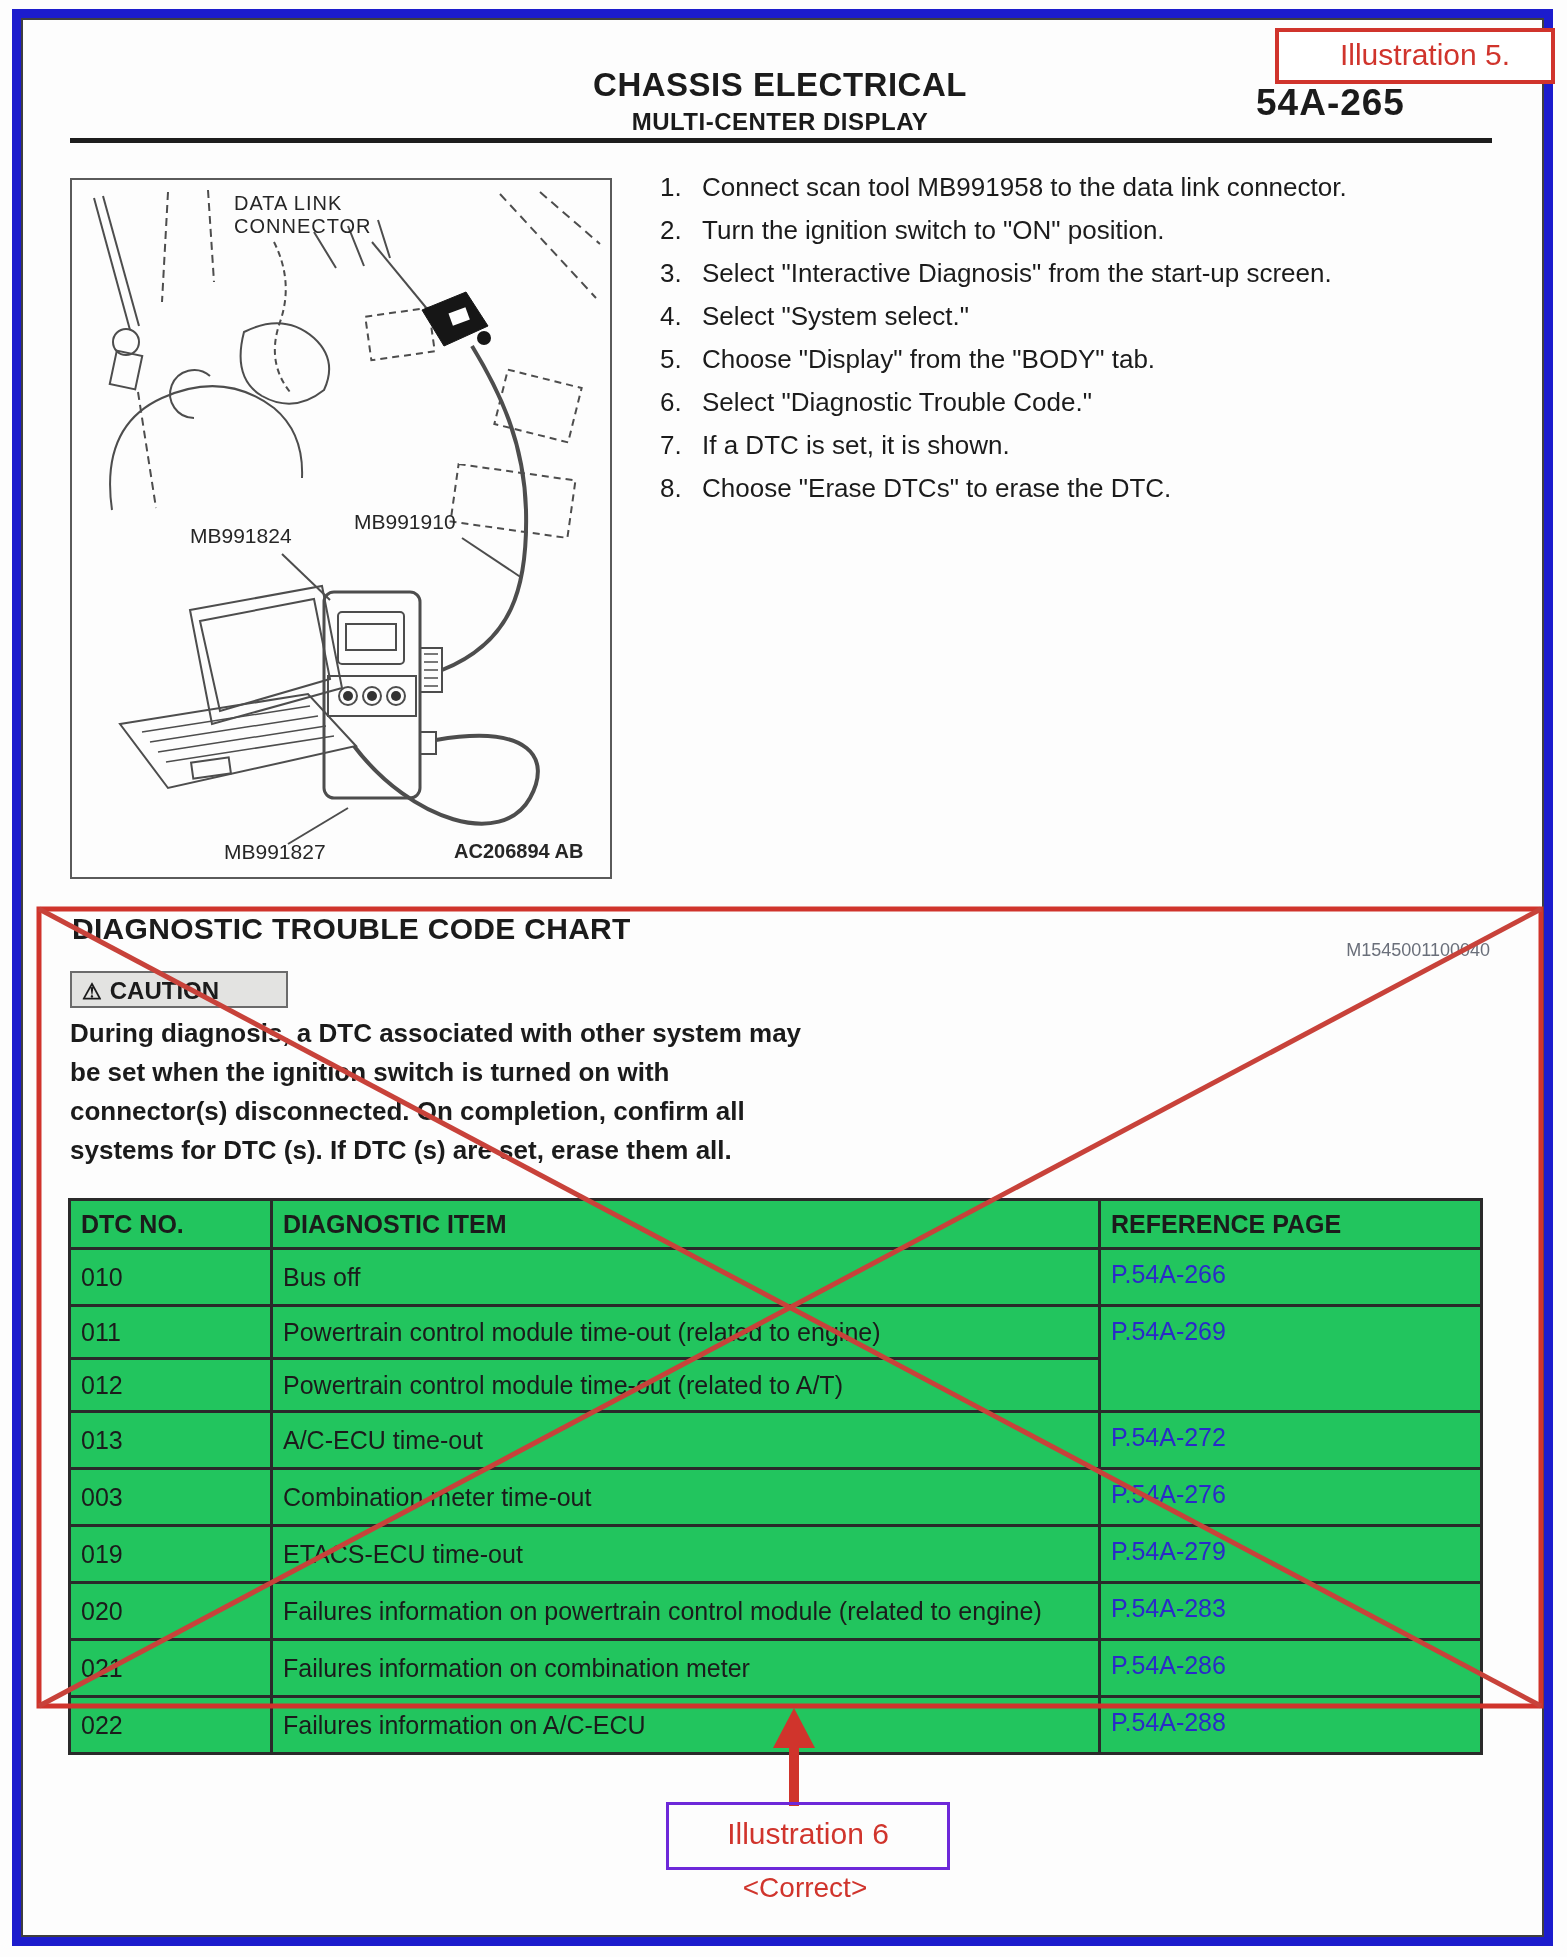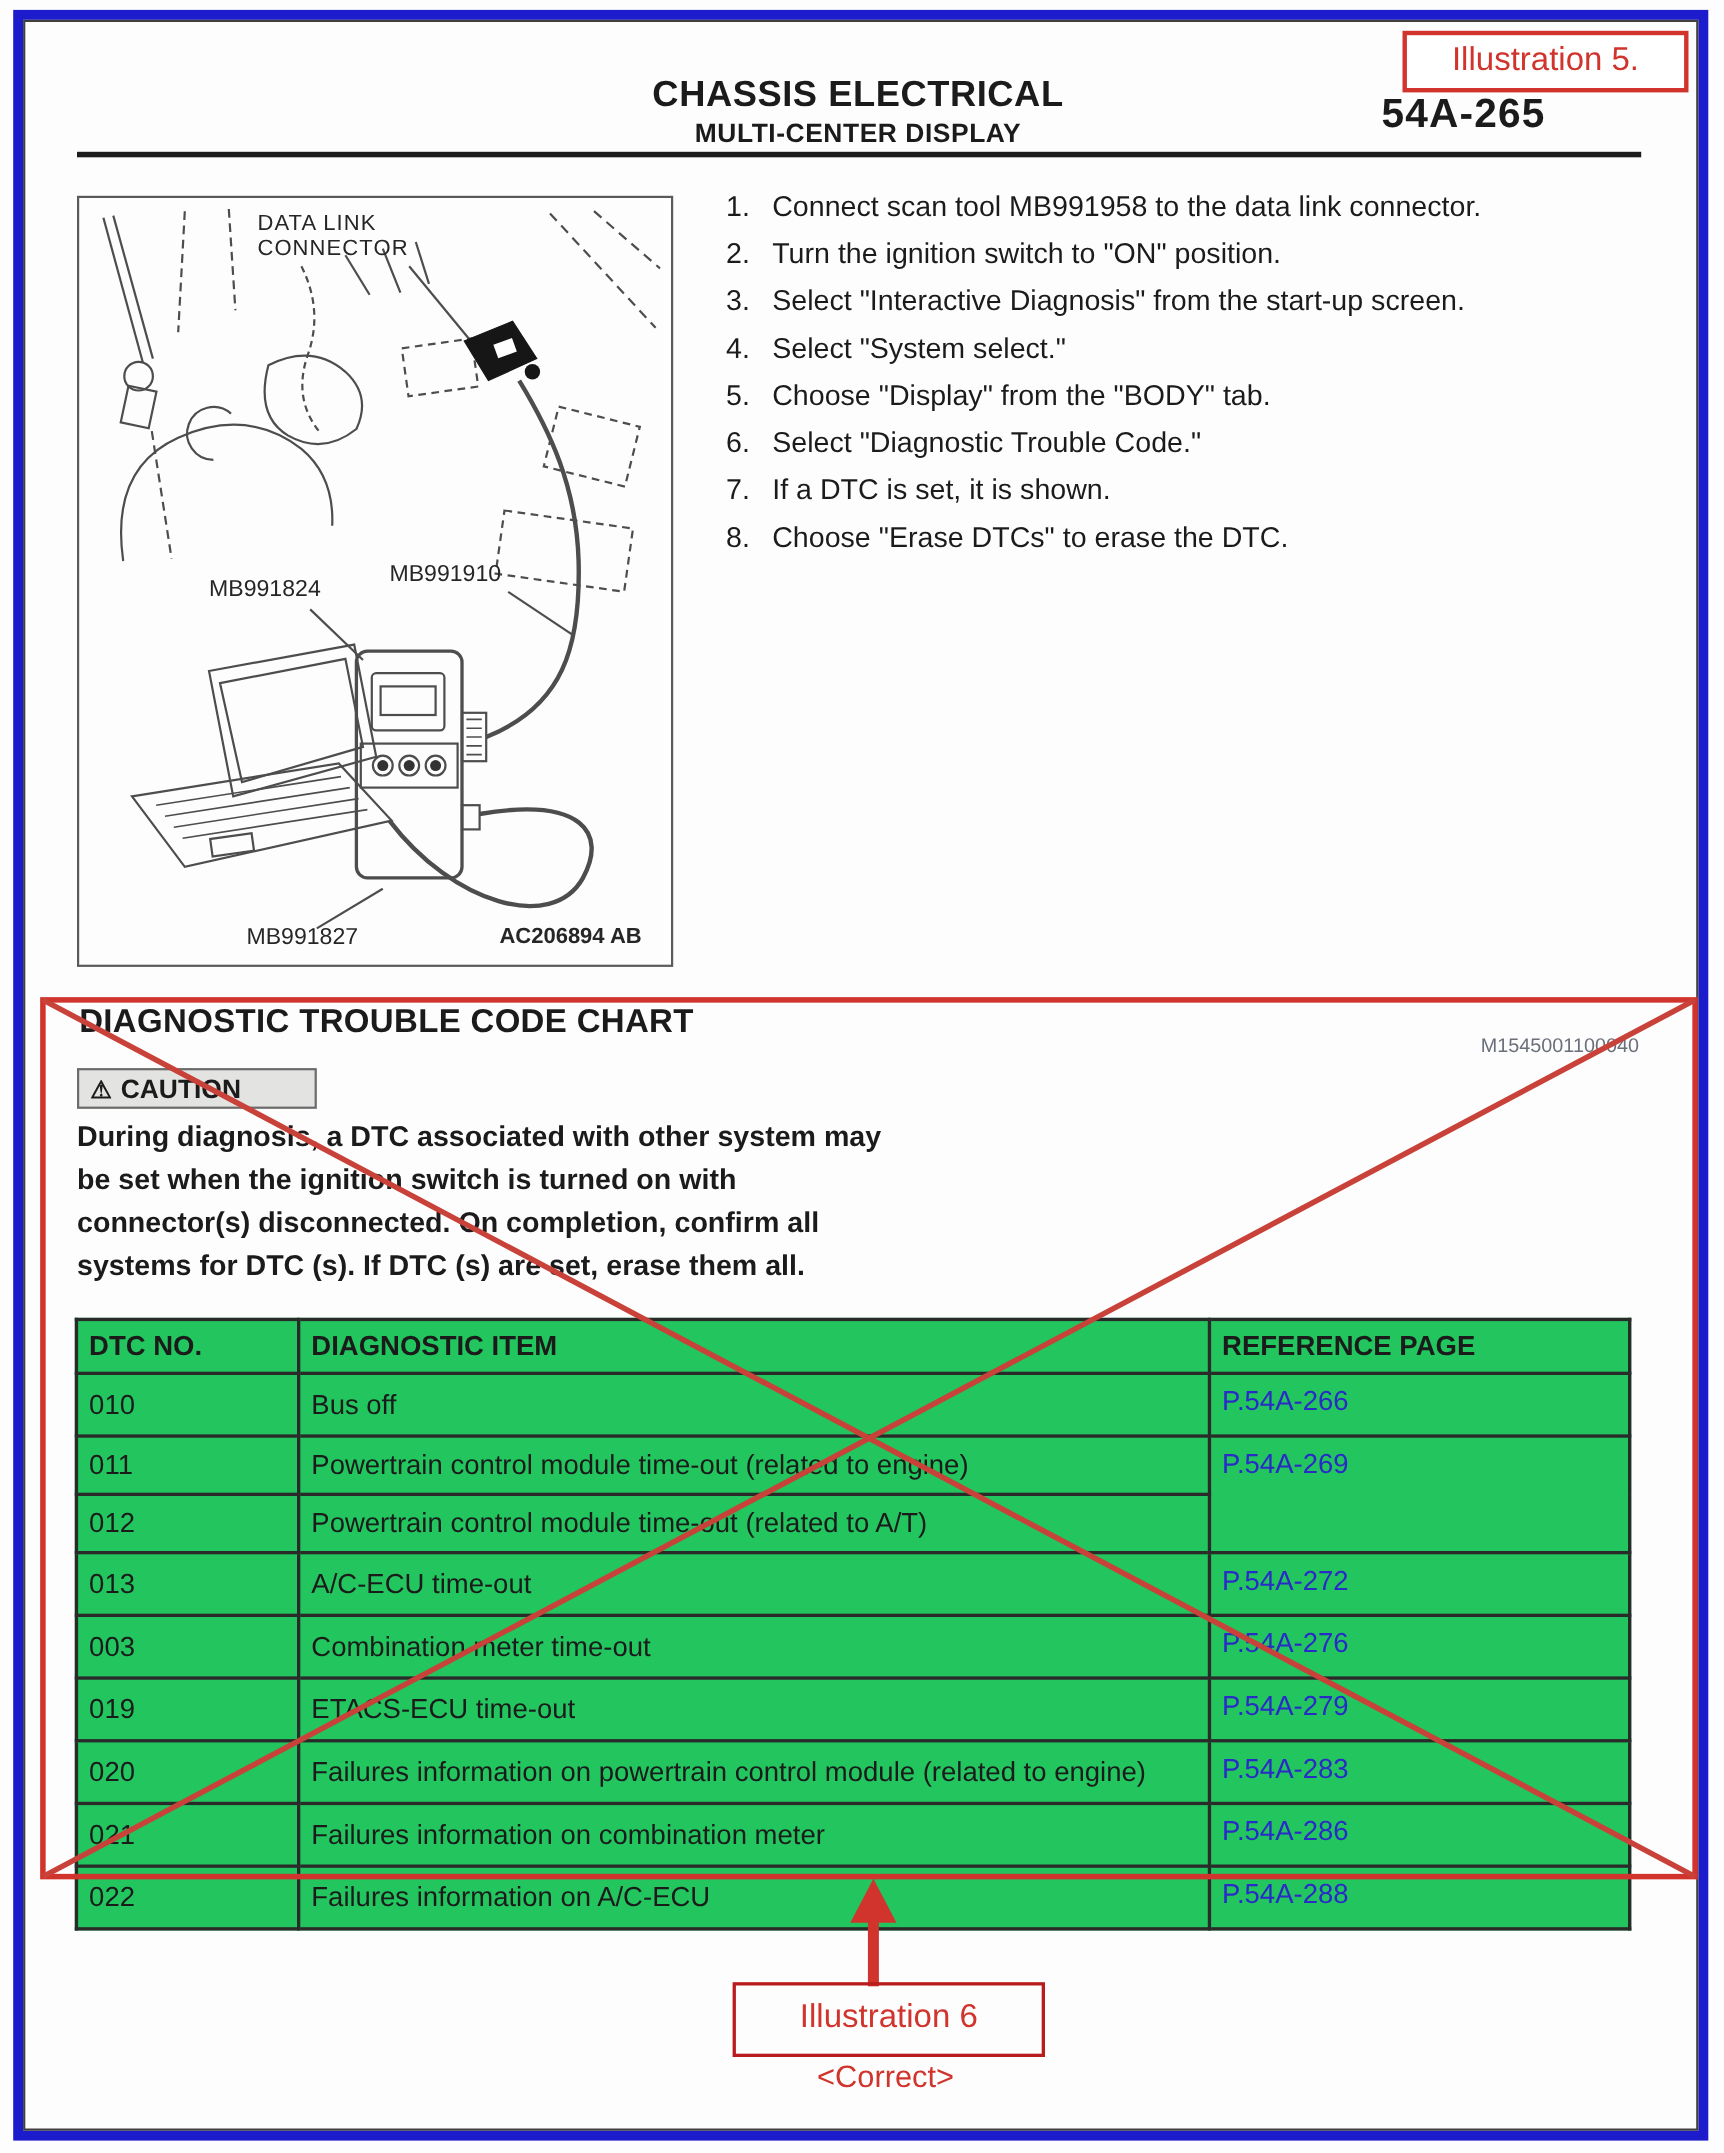--- a/index.html
+++ b/index.html
@@ -9,21 +9,21 @@
         border:9px solid #1c1ccd;}
   .page-frame-inner{position:absolute;inset:0;border:2px solid #3f3f3f;}
   .abs{position:absolute;}
 
   
   .doc-header{left:420px;top:66px;width:720px;text-align:center;font-weight:bold;}
   .doc-header .h1{font-size:33px;letter-spacing:.5px;}
   .doc-header .h2{font-size:24px;letter-spacing:.5px;margin-top:4px;}
   .header-rule{left:70px;top:138px;width:1422px;height:5px;background:#1d1d1d;}
   .illu5-box{left:1275px;top:28px;width:252px;height:48px;border:4px solid #d0342c;
-        color:#d0342c;font-size:30px;text-align:center;line-height:46px;background:#fff;}
+        color:#d0342c;font-size:30px;text-align:center;line-height:46px;background:#fff;padding-left:20px;}
   .page-number{left:1256px;top:82px;width:252px;
         font-size:37px;font-weight:bold;letter-spacing:1px;}
 
   
   .figure-box{left:70px;top:178px;width:538px;height:697px;border:2px solid #5a5a5a;background:#fdfdfd;}
   .figure-box svg{position:absolute;left:0;top:0;}
   .fig-label{position:absolute;font-size:21px;color:#262626;white-space:nowrap;}
   .dlc-label{left:162px;top:12px;font-size:20px;letter-spacing:1px;line-height:23px;}
   .fig-code{font-weight:bold;font-size:20px;}
 
@@ -48,21 +48,21 @@
   th,td{border:3px solid #2a2a2a;font-size:25px;padding:6px 10px;text-align:left;}
   th{font-weight:bold;height:34px;}
   col.c1{width:202px;} col.c2{width:828px;} col.c3{width:382px;}
   td{height:38px;vertical-align:middle;}
   td.ref-cell{vertical-align:top;padding-top:10px;}
   .ref-link{color:#2a2ac8;cursor:pointer;}
 
   
   .red-x{left:36px;top:906px;pointer-events:none;}
   .arrow-svg{left:768px;top:1708px;}
-  .illu6-box{left:666px;top:1802px;width:278px;height:62px;border:3px solid #b91c1c;
+  .illu6-box{left:666px;top:1802px;width:278px;height:62px;border:3px solid #6d28d9;
         color:#d0342c;font-size:30px;text-align:center;line-height:58px;}
   .correct-label{left:666px;top:1872px;width:278px;text-align:center;
         color:#d0342c;font-size:28px;}
 </style>
 </head>
 <body>
 
 <div class="page">
   <div class="abs page-frame">
     <div class="page-frame-inner"></div>

